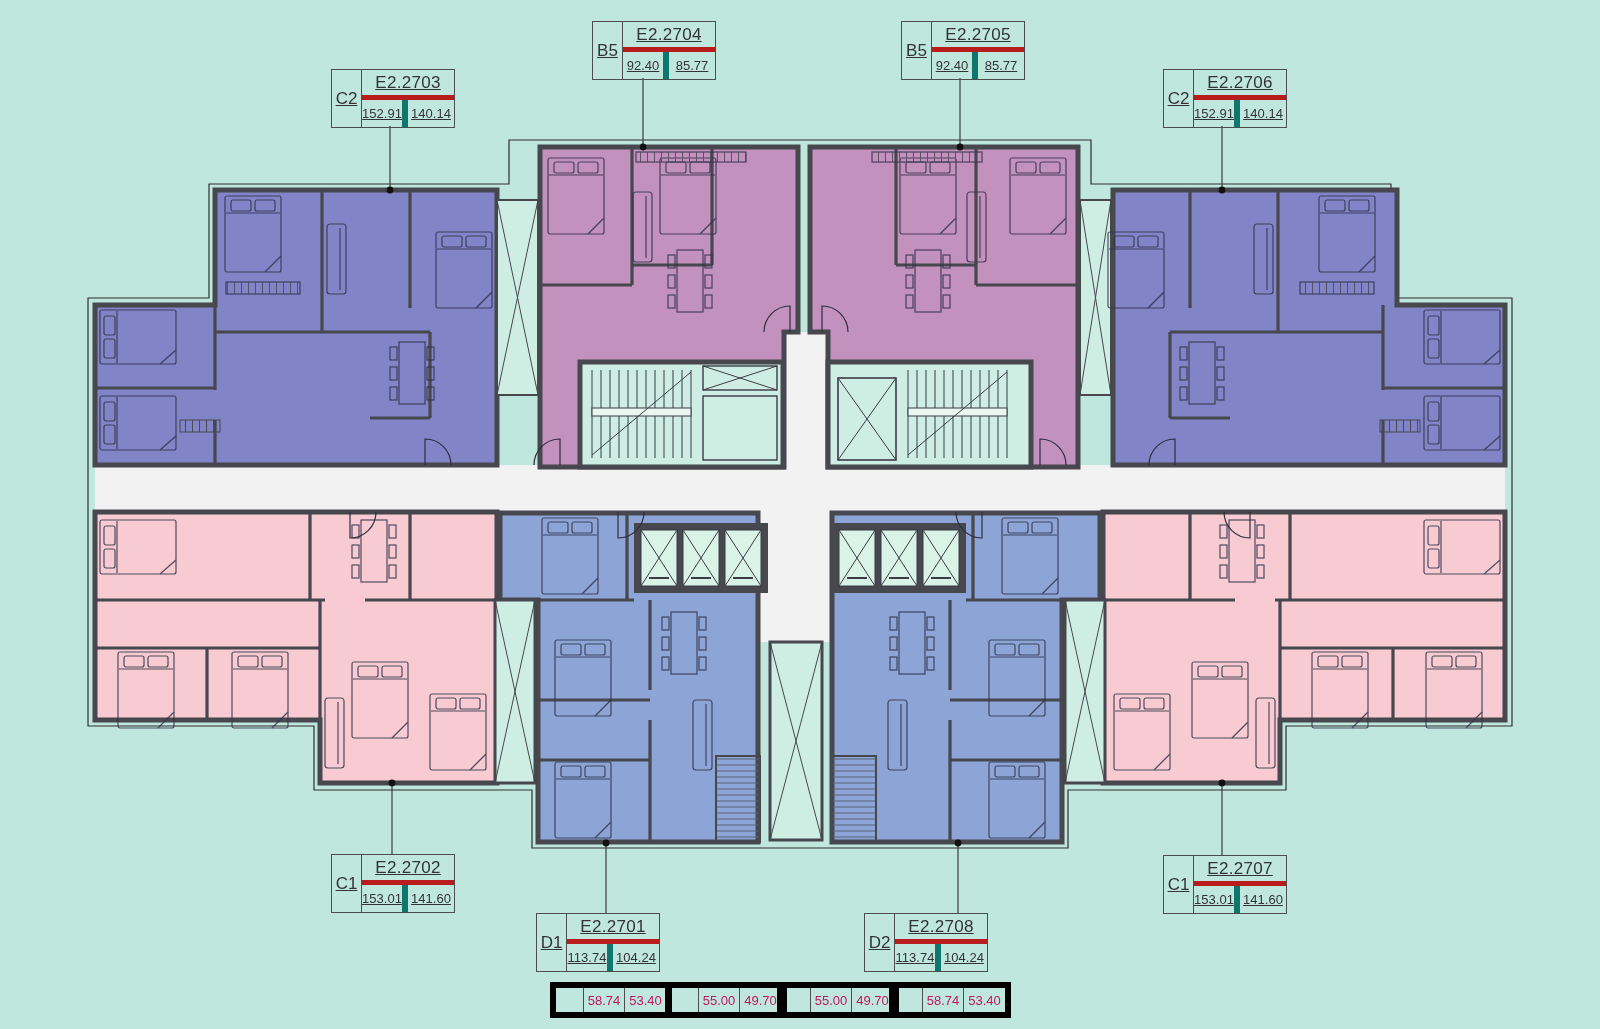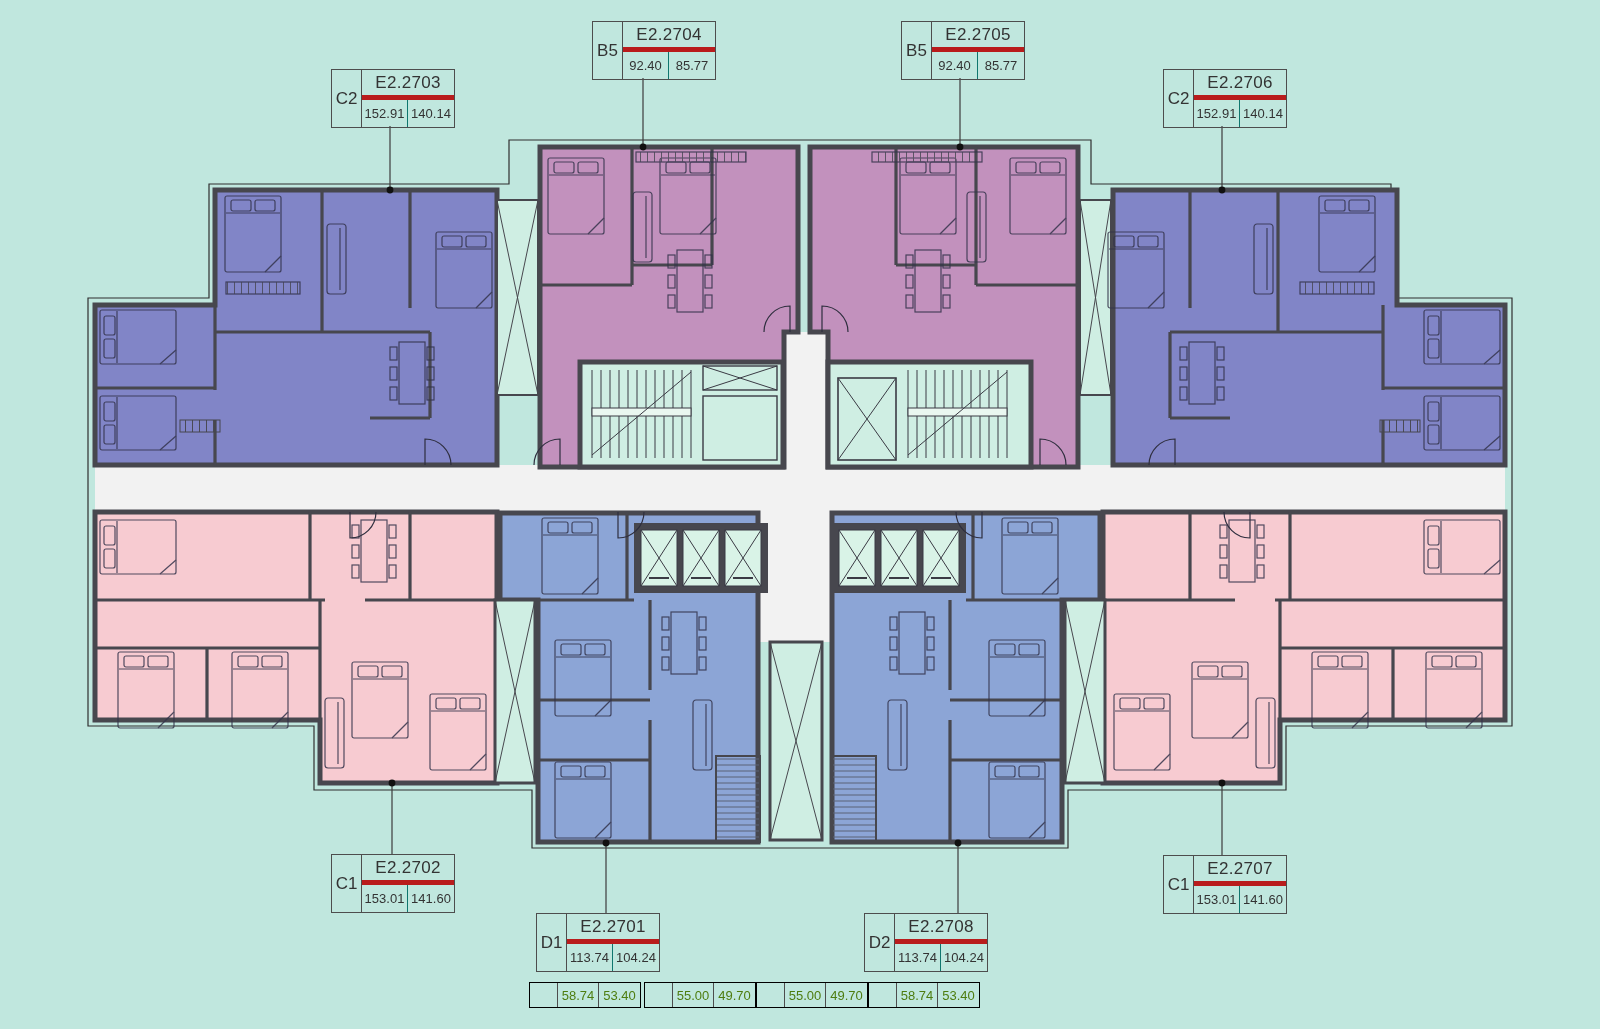--- a/index.html
+++ b/index.html
@@ -3,28 +3,28 @@
 <meta charset="utf-8">
 <style>
   html,body{margin:0;padding:0;background:#888;}
   .stage{position:relative;width:1600px;height:1029px;overflow:hidden;
          font-family:"Liberation Sans",sans-serif;background:#c0e7de;}
   svg{position:absolute;left:0;top:0;}
   .title{position:absolute;left:1266px;top:16px;width:280px;
          font-family:"Liberation Serif",serif;font-weight:bold;font-size:58px;
          color:#0b0b0b;letter-spacing:1px;white-space:nowrap;}
   .plate{position:absolute;display:grid;grid-template-columns:30px 46px 46px;
-         grid-template-rows:30px 27px;border:1px solid #4d4d4d;color:#333;}
+         grid-template-rows:30px 27px;border:1px solid #4d4d4d;color:#333;text-decoration:underline;}
   .plate div{display:flex;align-items:center;justify-content:center;}
   .plate .t{grid-row:1/3;border-right:1px solid #4d4d4d;font-size:17px;}
   .plate .c{grid-column:2/4;border-bottom:5px solid #b91c1c;font-size:17px;letter-spacing:.3px;}
-  .plate .a1{border-right:1px solid #0f766e;}
+  .plate .a1{border-right:6px solid #0f766e;}
   .plate .a{font-size:13px;}
   .dimbox{position:absolute;display:grid;grid-template-columns:28px 41px 41px;
-          height:24px;border:1px solid #000000;color:#4d7c0f;}
+          height:24px;border:6px solid #000000;color:#be185d;margin-left:21px;}
   .dimbox div{display:flex;align-items:center;justify-content:center;font-size:13px;}
   .dimbox .d1{border-right:1px solid #4d4d4d;}
   .dimbox .d0{border-right:1px solid #4d4d4d;}
 </style>
 </head>
 <body>
 
 <div class="stage">
 <svg width="1600" height="1029" viewBox="0 0 1600 1029">
   <defs>

